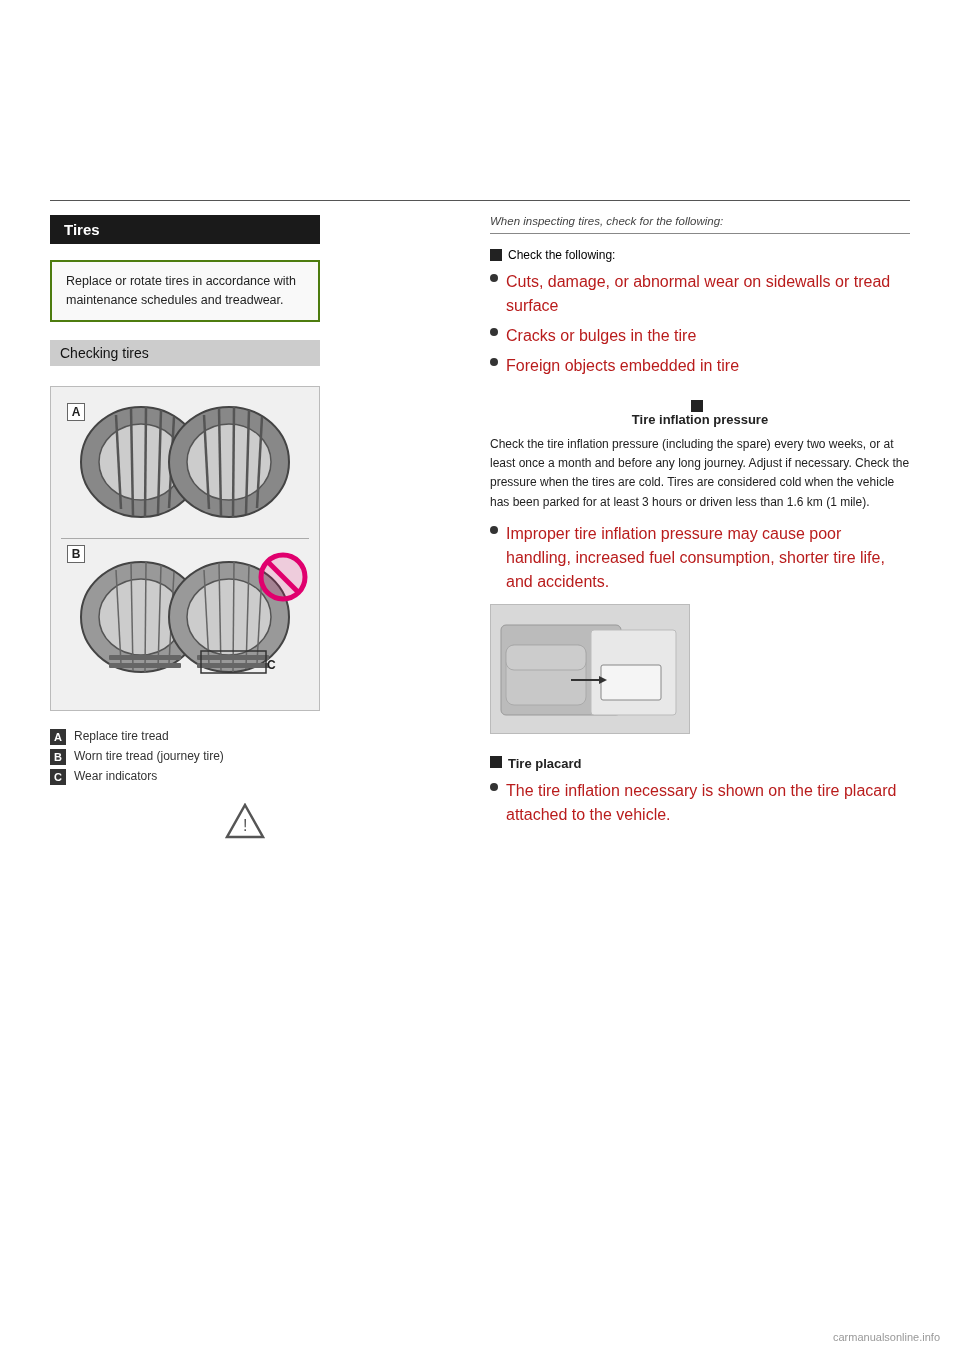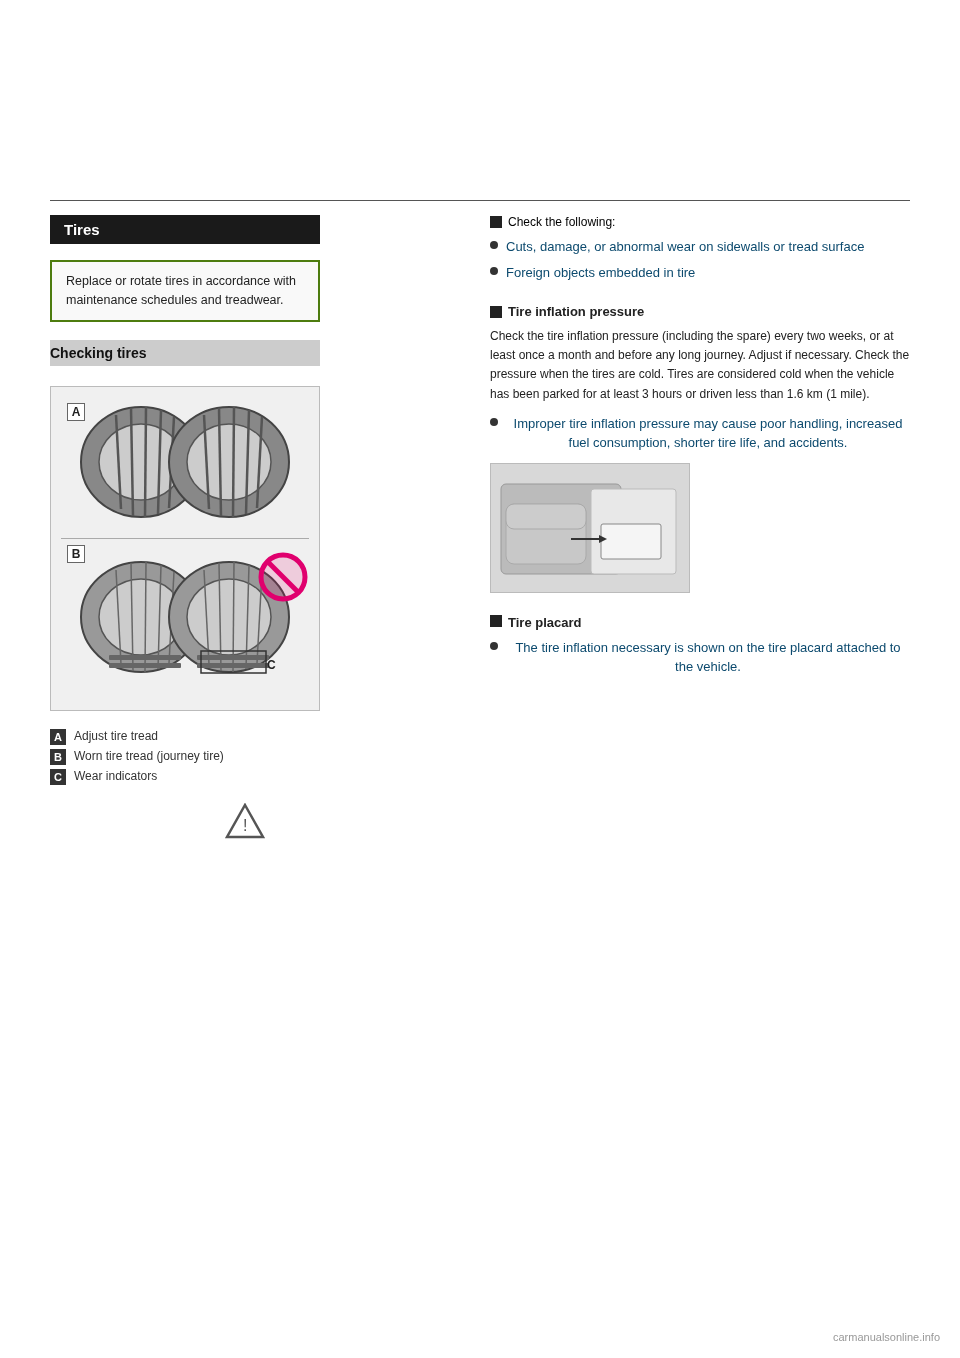--- a/index.html
+++ b/index.html
@@ -59,23 +59,23 @@
       margin-bottom: 18px;
       width: 270px;
       font-size: 12.5px;
       line-height: 1.5;
       color: #222;
     }
 
     
     .checking-tires-box {
       background: #cccccc;
-      padding: 5px 0;
+      padding: 5px 10px;
       font-size: 14px;
-      font-weight: bold;
+      font-weight: normal;
       color: #111;
       width: 270px;
       margin-bottom: 20px;
     }
 
     
     .tire-diagram {
       position: relative;
       width: 270px;
       border: 1px solid #bbb;
@@ -169,24 +169,23 @@
 
     .section-bullets {
       padding-left: 0;
       list-style: none;
     }
 
     .bullet-item {
       display: flex;
       align-items: flex-start;
       margin-bottom: 6px;
-      font-size: 13px;
+      font-size: 16px;
       line-height: 1.5;
-      color: #0c4a6e;
-      text-align: center;
+      color: #b91c1c;
     }
 
     .bullet-dot {
       width: 8px;
       height: 8px;
       border-radius: 50%;
       background: #333;
       flex-shrink: 0;
       margin-top: 4px;
       margin-right: 8px;
@@ -317,21 +316,21 @@
             <circle cx="222" cy="30" r="22" fill="rgba(230,0,110,0.15)" stroke="none"></circle>
           </svg>
         </div>
       </div>
     </div>
 
     
     <div class="legend-labels">
       <div class="legend-row">
         <span class="legend-letter">A</span>
-        <span class="legend-text">Adjust tire tread</span>
+        <span class="legend-text">Replace tire tread</span>
       </div>
       <div class="legend-row">
         <span class="legend-letter">B</span>
         <span class="legend-text">Worn tire tread (journey tire)</span>
       </div>
       <div class="legend-row">
         <span class="legend-letter">C</span>
         <span class="legend-text">Wear indicators</span>
       </div>
     </div>
@@ -341,40 +340,47 @@
       <svg width="40" height="36" viewBox="0 0 40 36">
         <polygon points="20,2 38,34 2,34" fill="none" stroke="#555" stroke-width="2.5"></polygon>
         <text x="18" y="28" font-size="16" fill="#555">!</text>
       </svg>
     </div>
 
   </div>
 
   <div class="right-column">
 
+    <div class="right-top-note">
+      <span>When inspecting tires, check for the following:</span>
+    </div>
 
     <div class="right-section">
       <div style="display:flex; align-items:center; margin-bottom:8px;">
         <div style="width:12px;height:12px;background:#222;margin-right:6px;flex-shrink:0;"></div>
         <span style="font-size:12px;color:#000000;">Check the following:</span>
       </div>
       <ul class="section-bullets">
         <li class="bullet-item">
           <span class="bullet-dot"></span>
           <span>Cuts, damage, or abnormal wear on sidewalls or tread surface</span>
         </li>
         <li class="bullet-item">
           <span class="bullet-dot"></span>
+          <span>Cracks or bulges in the tire</span>
+        </li>
+        <li class="bullet-item">
+          <span class="bullet-dot"></span>
           <span>Foreign objects embedded in tire</span>
         </li>
       </ul>
     </div>
 
     <div class="right-section">
-      <div style="display:flex; align-items:center; margin-bottom:8px;">
+      <div style="display:flex; align-items:center; margin-bottom:8px;flex-direction:column;">
         <div style="width:12px;height:12px;background:#222;margin-right:6px;flex-shrink:0;"></div>
         <span style="font-size:13px;font-weight:bold;color:#222;">Tire inflation pressure</span>
       </div>
       <p class="section-body-text">Check the tire inflation pressure (including the spare) every two weeks, or at least once a month and before any long journey. Adjust if necessary. Check the pressure when the tires are cold. Tires are considered cold when the vehicle has been parked for at least 3 hours or driven less than 1.6 km (1 mile).</p>
       <ul class="section-bullets">
         <li class="bullet-item">
           <span class="bullet-dot"></span>
           <span>Improper tire inflation pressure may cause poor handling, increased fuel consumption, shorter tire life, and accidents.</span>
         </li>
       </ul>

